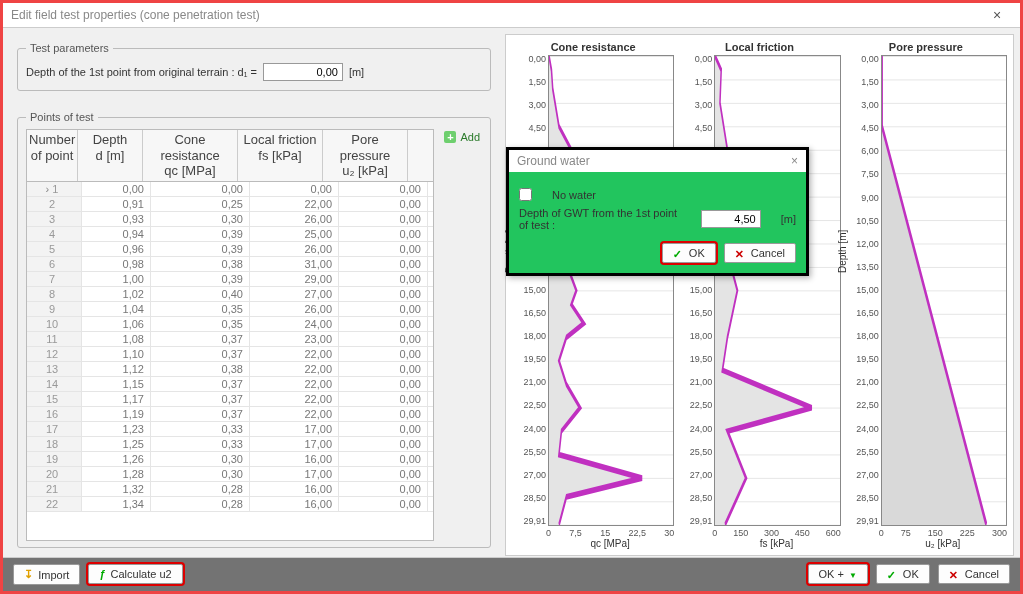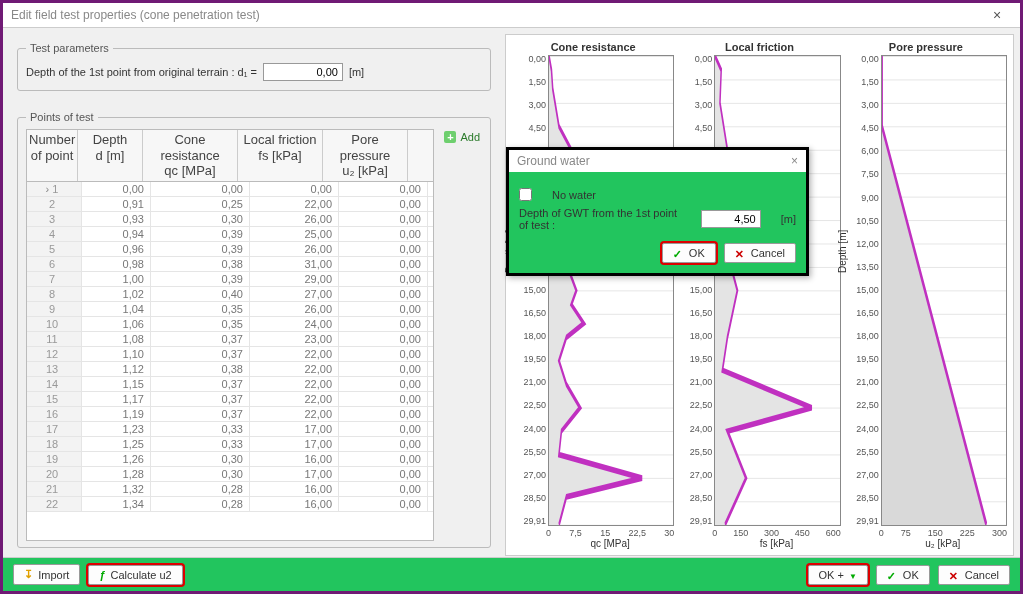--- a/index.html
+++ b/index.html
@@ -1,16 +1,16 @@
 <!DOCTYPE html>
 <html><head>
 <meta charset="utf-8">
 <style>
 html,body{margin:0;padding:0;font-family:"Segoe UI",Tahoma,sans-serif;font-size:11px;color:#333;background:#fff}
-.window{width:1023px;height:594px;border:3px solid #701a75;box-sizing:border-box;background:#f0f0f0;position:relative}
+.window{width:1023px;height:594px;border:3px solid #ef4444;box-sizing:border-box;background:#f0f0f0;position:relative}
 .titlebar{background:#fff;padding:4px 8px;display:flex;justify-content:space-between;align-items:center;border-bottom:1px solid #ccc}
 .titlebar-text{color:#888;font-size:12px}
 .close-x{width:30px;text-align:center;font-size:14px;color:#555;cursor:pointer}
 .body{display:flex;padding:6px;gap:6px;height:522px}
 .left{flex:0 0 490px;display:flex;flex-direction:column;gap:4px}
 fieldset{border:1px solid #bbb;border-radius:3px;padding:6px 8px;margin:8px}
 legend{color:#555;font-size:11px;padding:0 4px}
 .row{display:flex;align-items:center;gap:6px;margin:3px 0}
 .lbl{color:#333}
 input.txt{border:1px solid #999;padding:2px 4px;font-family:inherit;font-size:11px;background:#fff}
@@ -35,21 +35,21 @@
 .yaxis span{line-height:1}
 .plotarea{flex:1;border:1px solid #888;background:#fff;position:relative;background-image:linear-gradient(#e5e5e5 1px,transparent 1px);background-size:100% 5%}
 .xaxis{display:flex;justify-content:space-between;font-size:9px;color:#555;margin-left:34px;margin-top:2px}
 .xlabel{text-align:center;font-size:10px;color:#333;margin-left:34px}
 .ylabel{position:absolute;left:-8px;top:50%;transform:rotate(-90deg)translateX(18px);transform-origin:left top;font-size:10px;color:#333}
 svg.trace{position:absolute;left:0;top:0;width:100%;height:100%}
 .pore-fill{fill:#d9d9d9;stroke:none}
 .pore-line{fill:none;stroke:#c030c0;stroke-width:1.5}
 .cpt-fill{fill:#e4e4e4;stroke:none}
 .cpt-line{fill:none;stroke:#c030c0;stroke-width:1.2}
-.footer{position:absolute;left:0;right:0;bottom:0;padding:6px 10px;display:flex;align-items:flex-end;gap:8px;border-top:1px solid #ccc;background:#22c55e}
+.footer{position:absolute;left:0;right:0;bottom:0;padding:6px 10px;display:flex;align-items:flex-start;gap:8px;border-top:1px solid #ccc;background:#737373}
 .spacer{flex:1}
 .btn{border:1px solid #999;background:#fdfdfd;padding:3px 10px;display:inline-flex;align-items:center;gap:5px;cursor:pointer;border-radius:2px;font-size:11px}
 .hl{box-shadow:0 0 0 2px #d00}
 .ic-ok{width:11px;height:11px;display:inline-block}
 .ic-ok::before{content:"✓";color:#0a0;font-weight:bold}
 .ic-cancel{width:11px;height:11px;display:inline-block}
 .ic-cancel::before{content:"✕";color:#c00;font-weight:bold}
 .ic-down::before{content:"▼";color:#0a0;font-size:8px}
 .ic-import::before{content:"↧";color:#e0a000;font-weight:bold}
 .ic-calc::before{content:"ƒ";color:#0a0;font-weight:bold}

